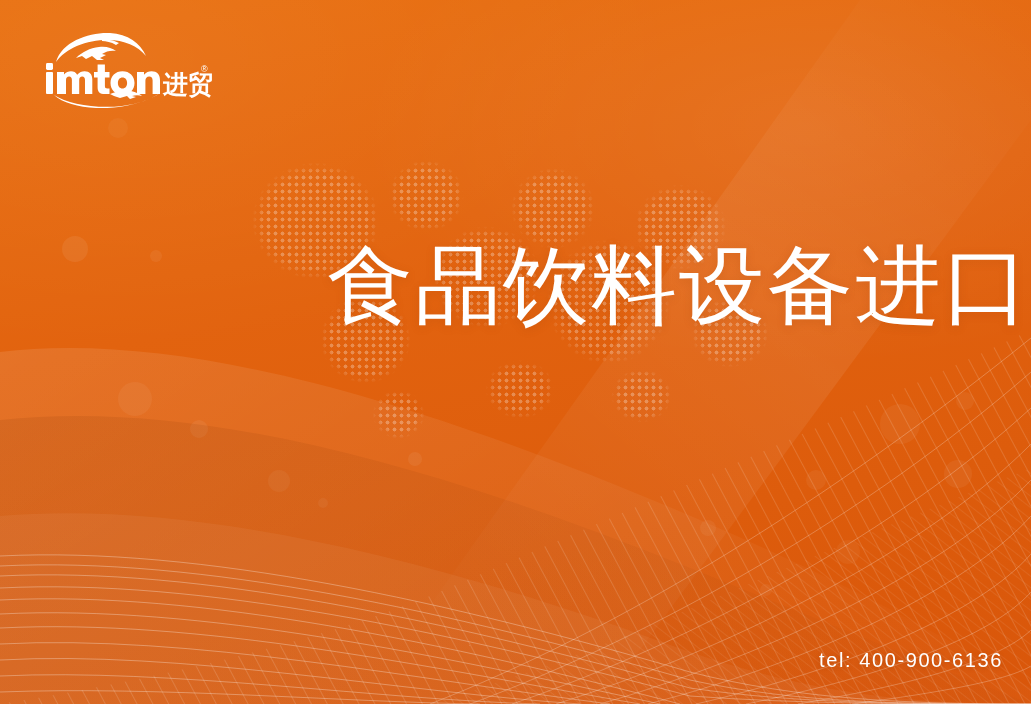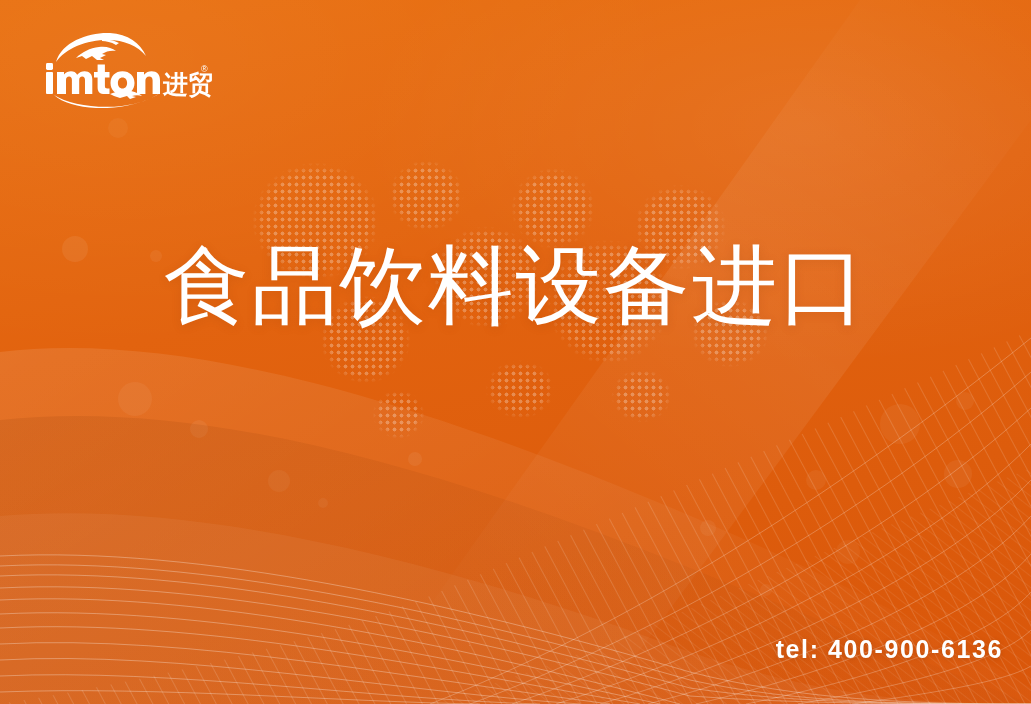--- a/index.html
+++ b/index.html
@@ -99,31 +99,31 @@
     top: 228px;
     text-align: center;
     color: #ffffff;
     font-size: 86px;
     line-height: 1.33;
     letter-spacing: 2px;
     font-weight: 400;
     text-shadow: 0 2px 10px rgba(150,60,0,0.18);
     white-space: nowrap;
   }
-  .headline .ln { display: block; }
+  .headline .ln { display: block; text-align: right; }
 
   
   .tel {
     position: absolute;
     right: 28px;
-    bottom: 40px;
+    bottom: 32px;
     color: #ffffff;
-    font-size: 25px;
+    font-size: 20px;
     letter-spacing: 1.6px;
-    font-weight: 700;
+    font-weight: 400;
     text-shadow: 0 1px 4px rgba(140,55,0,0.35);
   }
 </style>
 </head>
 <body>
 
 <div id="poster">
 
   <div class="bg-base"></div>
 

